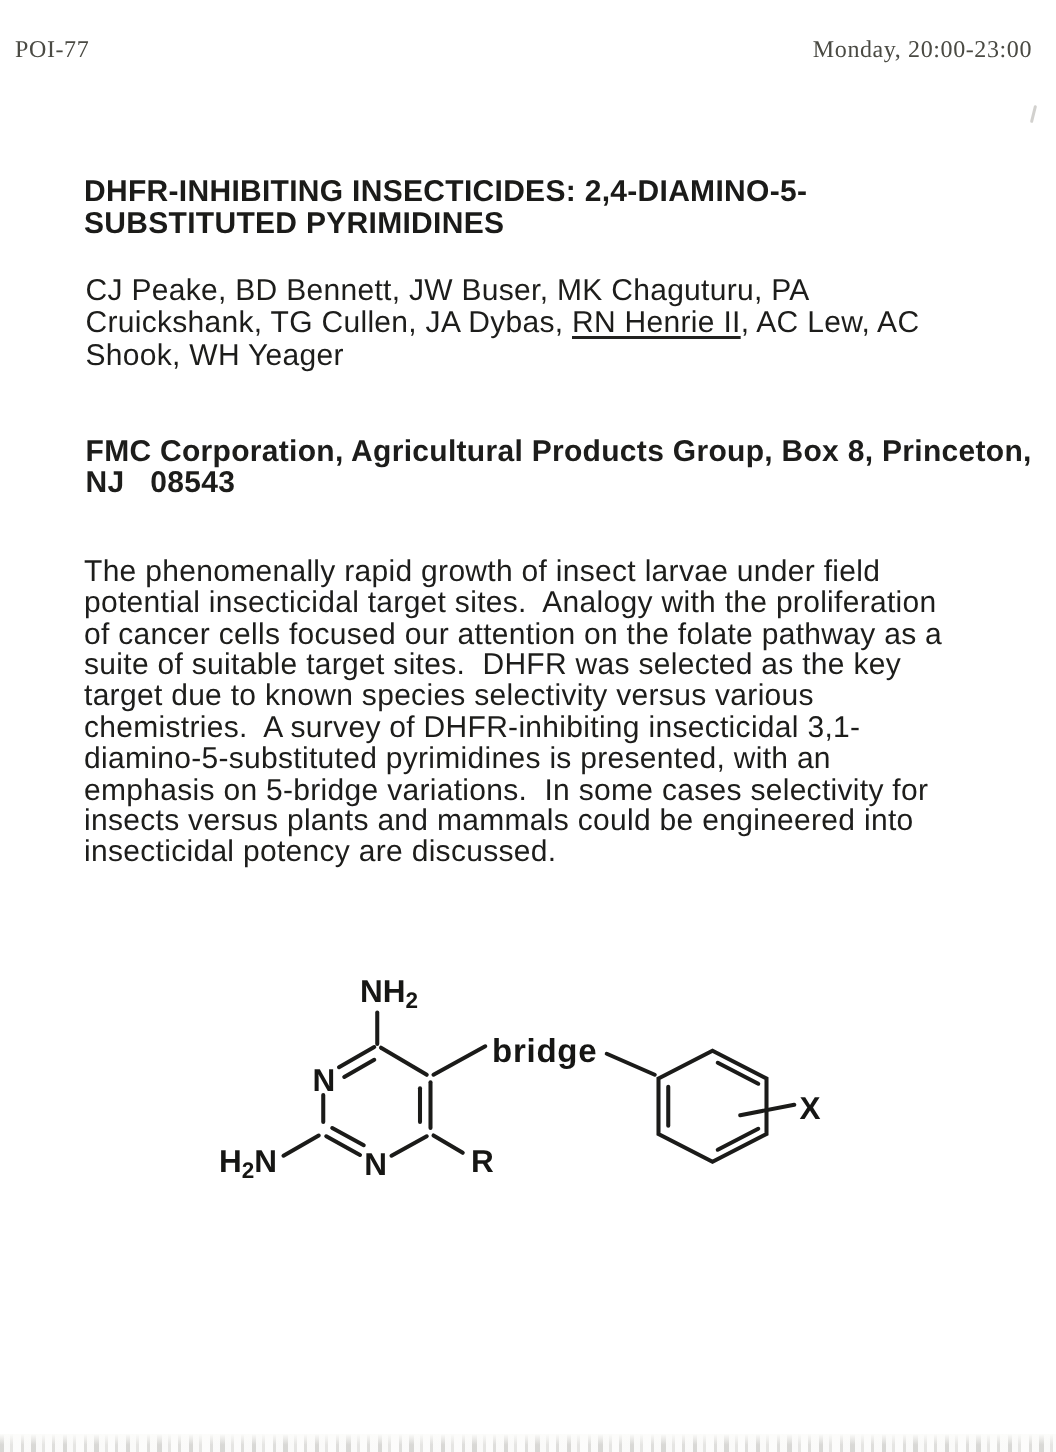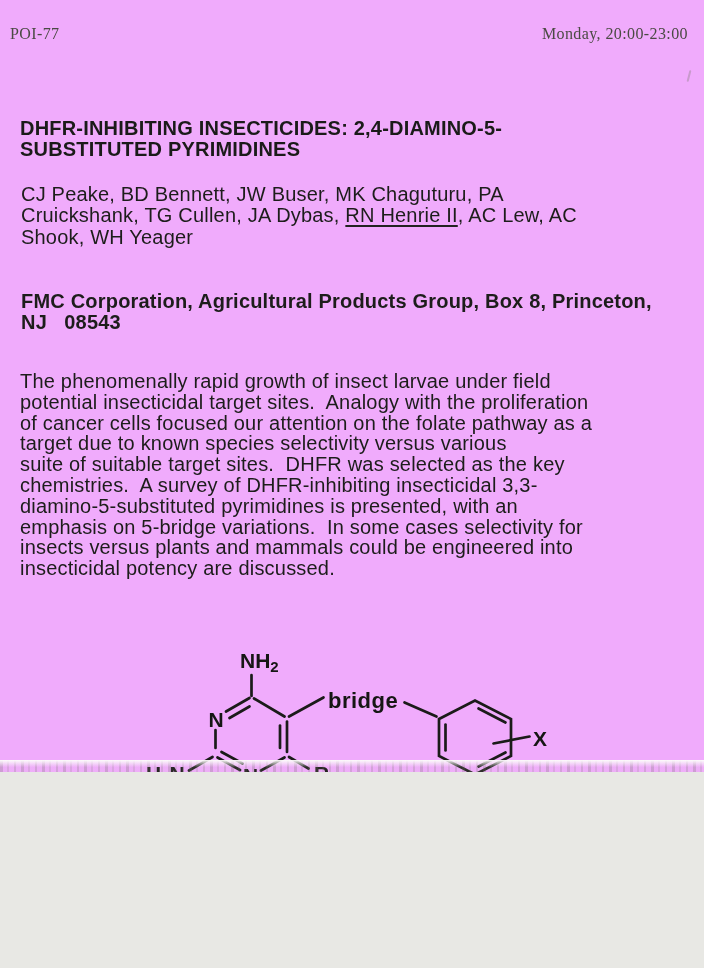--- a/index.html
+++ b/index.html
@@ -1,20 +1,20 @@
 <!DOCTYPE html>
 <html><head>
 <meta charset="utf-8">
 <style>
   html, body { margin: 0; padding: 0; background: #e8e8e4; }
   .page {
     position: relative;
     width: 704px;
-    height: 772px;
-    background: #f0abfc;
+    height: 968px;
+    background: #ffffff;
     font-family: "Liberation Sans", sans-serif;
     color: #1d1d1b;
     overflow: hidden;
   }
   .header {
     position: absolute;
     top: 25px; left: 10px; right: 16px;
     display: flex;
     justify-content: space-between;
     font-family: "Liberation Serif", serif;
@@ -25,21 +25,21 @@
   .title {
     position: absolute;
     left: 20px; top: 118px;
     margin: 0;
     font-size: 20px;
     font-weight: bold;
     line-height: 20.6px;
     letter-spacing: 0.2px;
     color: #1b1b19;
   }
-  .title .line, .textline { white-space: pre; display: block; }
+  .title .line, .textline { white-space: pre; display: block; margin-left: 36px; }
   .authors {
     position: absolute;
     left: 21px; top: 184px;
     font-size: 20px;
     line-height: 21.3px;
     letter-spacing: 0.2px;
   }
   .underlined {
     text-decoration: underline;
     text-decoration-thickness: 2.2px;
@@ -126,23 +126,23 @@
 
   <div class="affiliation">
     <span class="textline">FMC Corporation, Agricultural Products Group, Box 8, Princeton,</span>
     <span class="textline">NJ   08543</span>
   </div>
 
   <div class="abstract">
     <span class="textline">The phenomenally rapid growth of insect larvae under field</span>
     <span class="textline">potential insecticidal target sites.  Analogy with the proliferation</span>
     <span class="textline">of cancer cells focused our attention on the folate pathway as a</span>
+    <span class="textline">suite of suitable target sites.  DHFR was selected as the key</span>
     <span class="textline">target due to known species selectivity versus various</span>
-    <span class="textline">suite of suitable target sites.  DHFR was selected as the key</span>
-    <span class="textline">chemistries.  A survey of DHFR-inhibiting insecticidal 3,3-</span>
+    <span class="textline">chemistries.  A survey of DHFR-inhibiting insecticidal 3,1-</span>
     <span class="textline">diamino-5-substituted pyrimidines is presented, with an</span>
     <span class="textline">emphasis on 5-bridge variations.  In some cases selectivity for</span>
     <span class="textline">insects versus plants and mammals could be engineered into</span>
     <span class="textline">insecticidal potency are discussed.</span>
   </div>
 
   <svg class="struct-svg" viewBox="0 0 704 968" aria-hidden="true">
 
     <g>
       <line class="bond" x1="249.5" y1="698" x2="226" y2="711.5"></line>

